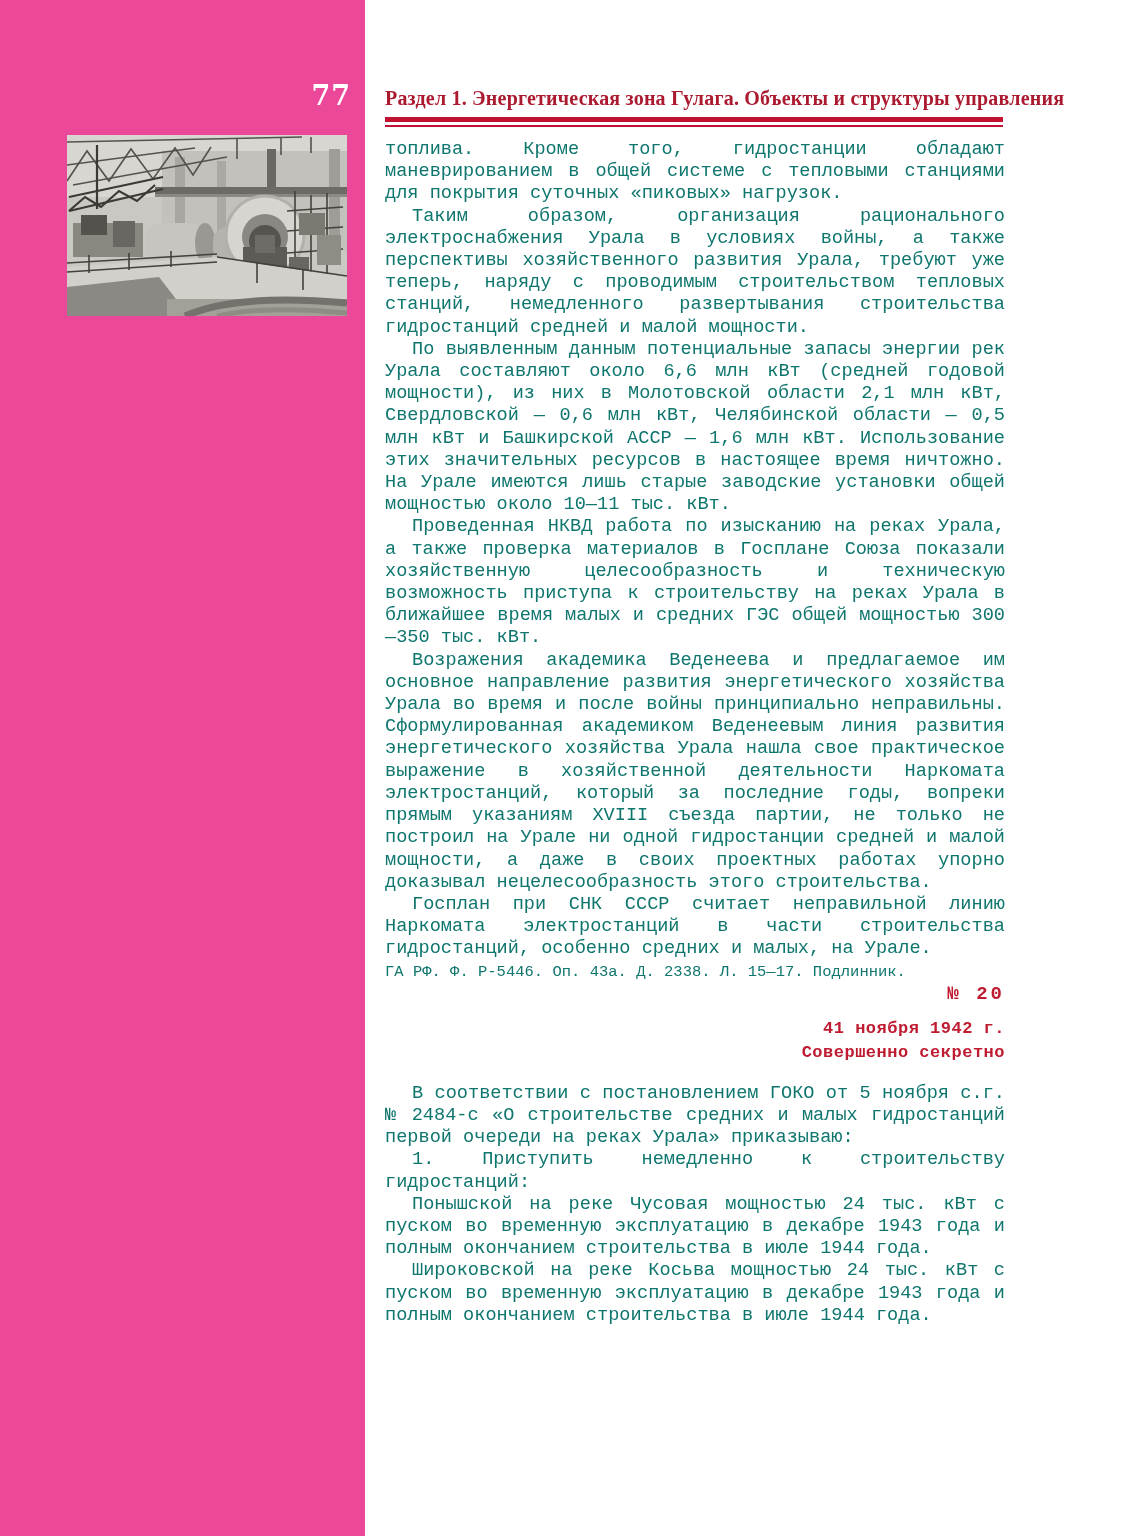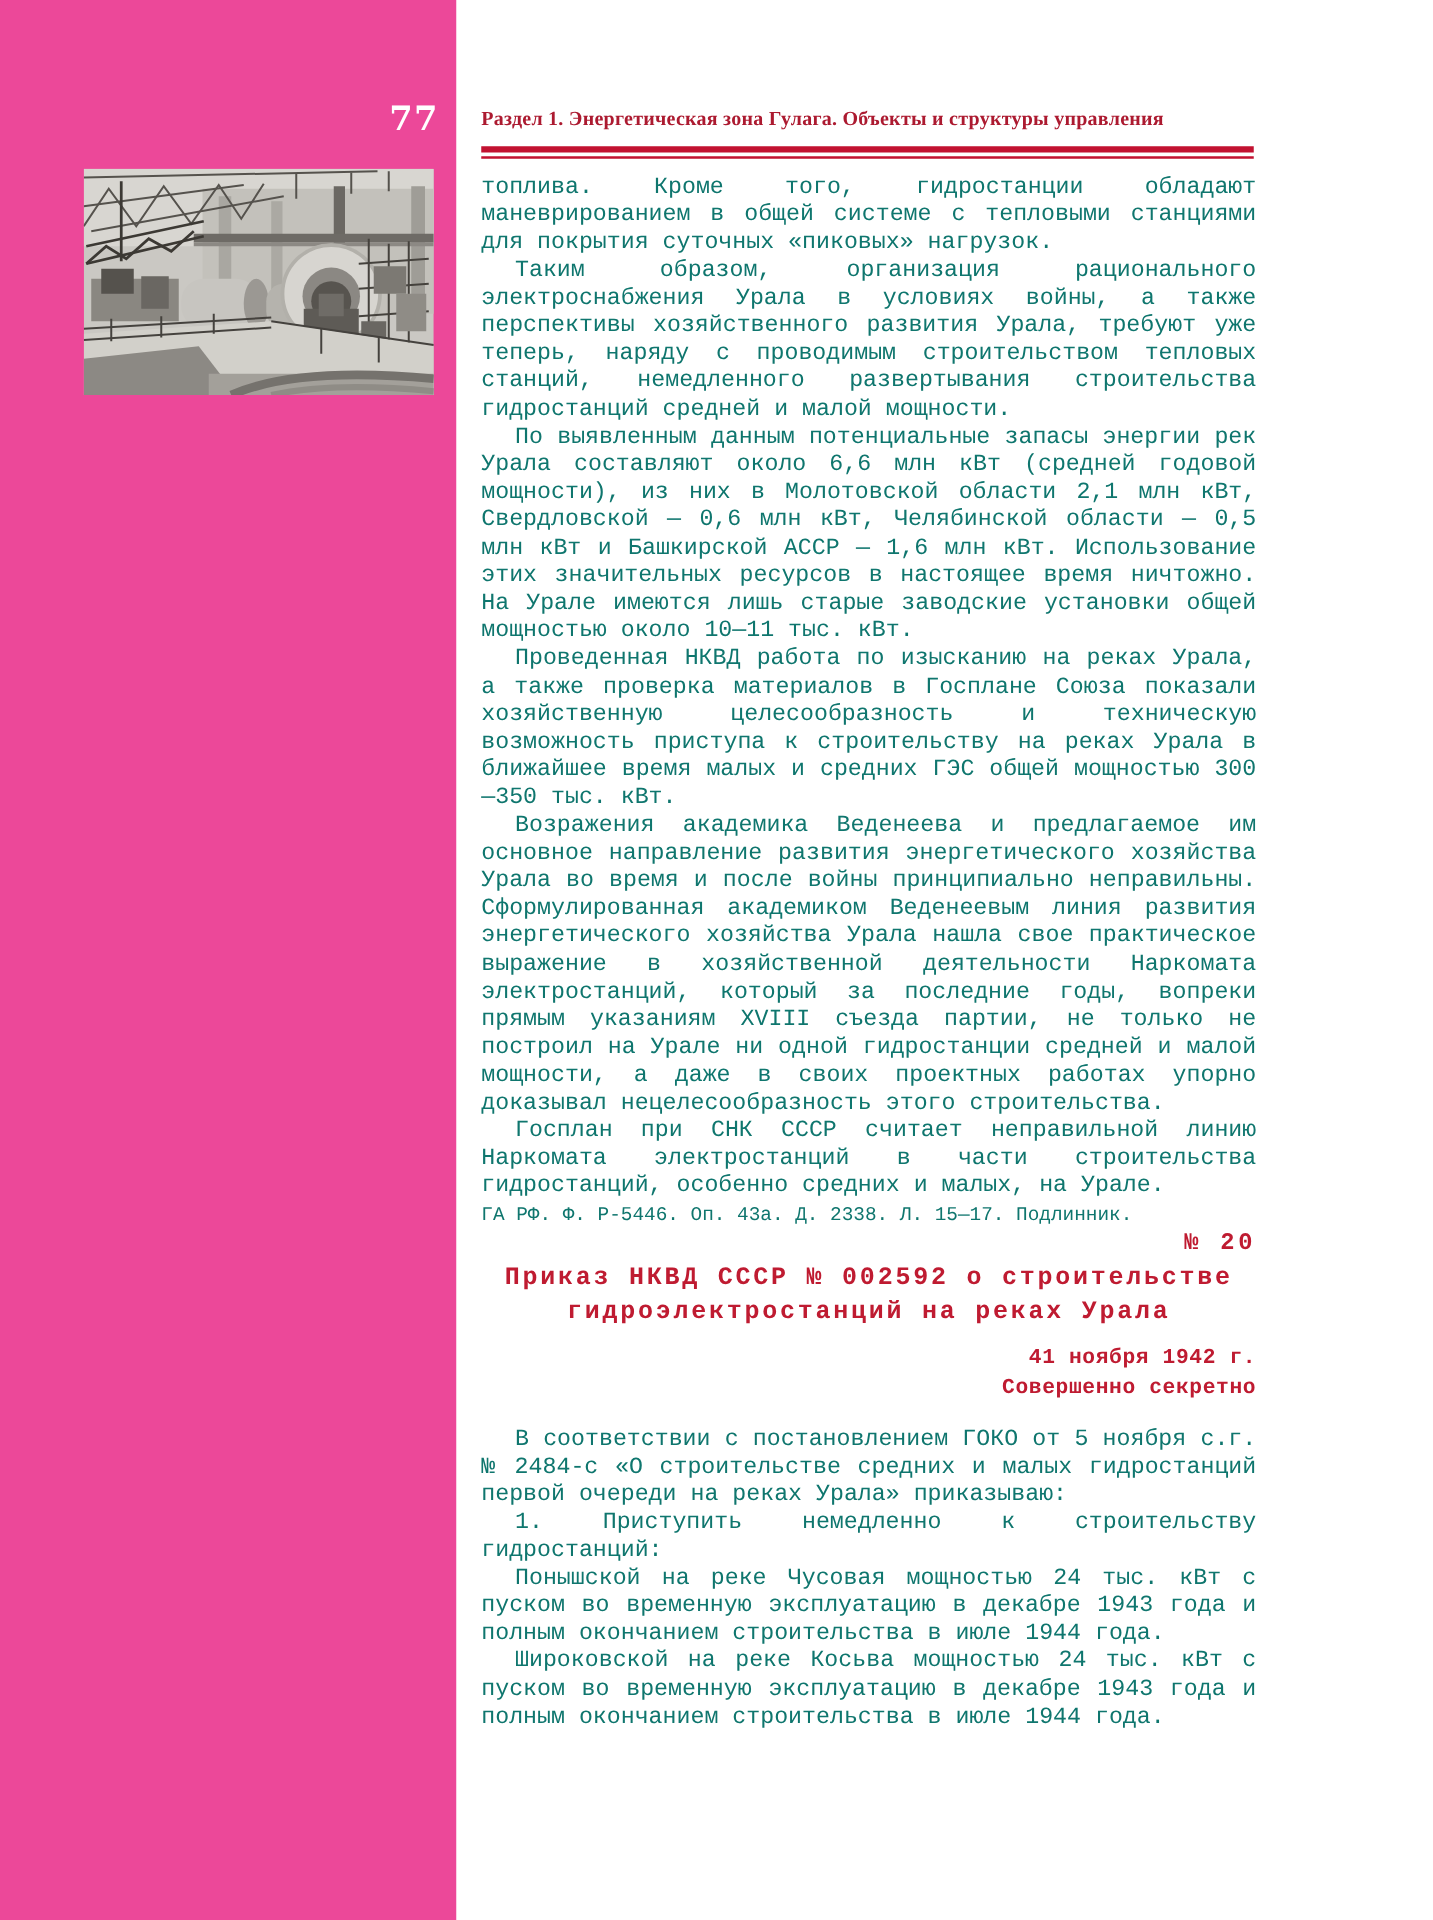--- a/index.html
+++ b/index.html
@@ -12,21 +12,21 @@
   .page-num {
     position:absolute; top:80px; right:14px; color:#ffffff;
     font-family:"DejaVu Serif", serif; font-weight:bold; font-size:27px; letter-spacing:1px;
   }
   .photo { position:absolute; left:67px; top:135px; width:280px; height:181px; }
 
   
   .content { position:absolute; left:385px; top:0; width:620px; }
   .chapter-title {
     position:absolute; left:0; top:87px; width:620px; margin:0;
-    font-size:16px; font-weight:bold; color:#ac1a30; letter-spacing:0.2px; white-space:nowrap;
+    font-size:20px; font-weight:bold; color:#ac1a30; letter-spacing:0.2px; white-space:nowrap;
   }
   .rule { position:absolute; left:0; width:618px; background:#c21231; }
   .rule-thick { top:117px; height:5px; }
   .rule-thin  { top:125px; height:2px; }
 
   .bodytext { position:absolute; left:0; top:139px; width:620px; }
   .bodytext p {
     margin:0; font-size:18.6px; line-height:22.2px; text-align:justify;
     color:#0f766e; text-indent:27px;font-family:Liberation Mono, monospace;
   }
@@ -154,22 +154,20 @@
       <p>Таким образом, организация рационального электроснабжения Урала в условиях войны, а также перспективы хозяйственного развития Урала, требуют уже теперь, наряду с проводимым строительством тепловых станций, немедленного развертывания строительства гидростанций средней и малой мощности.</p>
       <p>По выявленным данным потенциальные запасы энергии рек Урала составляют около 6,6 млн кВт (средней годовой мощности), из них в Молотовской области 2,1 млн кВт, Свердловской — 0,6 млн кВт, Челябинской области — 0,5 млн кВт и Башкирской АССР — 1,6 млн кВт. Использование этих значительных ресурсов в настоящее время ничтожно. На Урале имеются лишь старые заводские установки общей мощностью около 10—11 тыс. кВт.</p>
       <p>Проведенная НКВД работа по изысканию на реках Урала, а также проверка материалов в Госплане Союза показали хозяйственную целесообразность и техническую возможность приступа к строительству на реках Урала в ближайшее время малых и средних ГЭС общей мощностью 300—350 тыс. кВт.</p>
       <p>Возражения академика Веденеева и предлагаемое им основное направление развития энергетического хозяйства Урала во время и после войны принципиально неправильны. Сформулированная академиком Веденеевым линия развития энергетического хозяйства Урала нашла свое практическое выражение в хозяйственной деятельности Наркомата электростанций, который за последние годы, вопреки прямым указаниям XVIII съезда партии, не только не построил на Урале ни одной гидростанции средней и малой мощности, а даже в своих проектных работах упорно доказывал нецелесообразность этого строительства.</p>
       <p>Госплан при СНК СССР считает неправильной линию Наркомата электростанций в части строительства гидростанций, особенно средних и малых, на Урале.</p>
 
 
       <p class="archive">ГА РФ. Ф. Р-5446. Оп. 43а. Д. 2338. Л. 15—17. Подлинник.</p>
 
       <div class="doc-number">№ 20</div>
-      <div class="doc-title">Приказ НКВД СССР № 002592 о строительстве
-гидроэлектростанций на реках Урала</div>
       <div class="doc-date">41 ноября 1942 г.</div>
       <div class="doc-secret">Совершенно секретно</div>
 
       <div class="doc-body">
         <p>В соответствии с постановлением ГОКО от 5 ноября с.г. № 2484-с «О строительстве средних и малых гидростанций первой очереди на реках Урала» приказываю:</p>
         <p>1. Приступить немедленно к строительству гидростанций:</p>
         <p>Понышской на реке Чусовая мощностью 24 тыс. кВт с пуском во временную эксплуатацию в декабре 1943 года и полным окончанием строительства в июле 1944 года.</p>
         <p>Широковской на реке Косьва мощностью 24 тыс. кВт с пуском во временную эксплуатацию в декабре 1943 года и полным окончанием строительства в июле 1944 года.</p>
       </div>
     </div>

